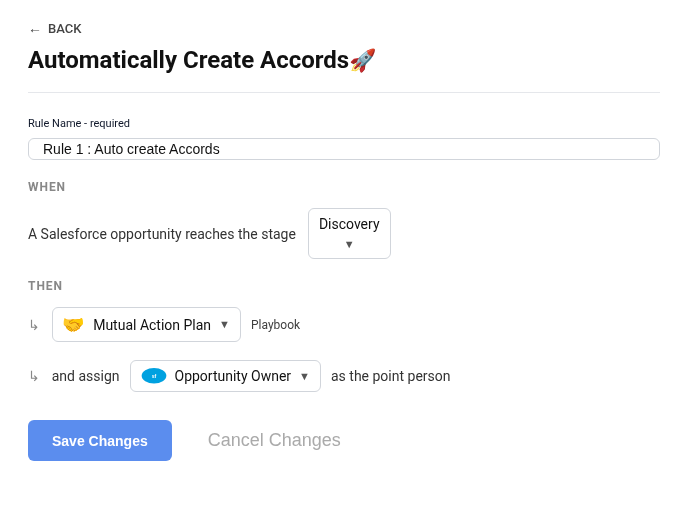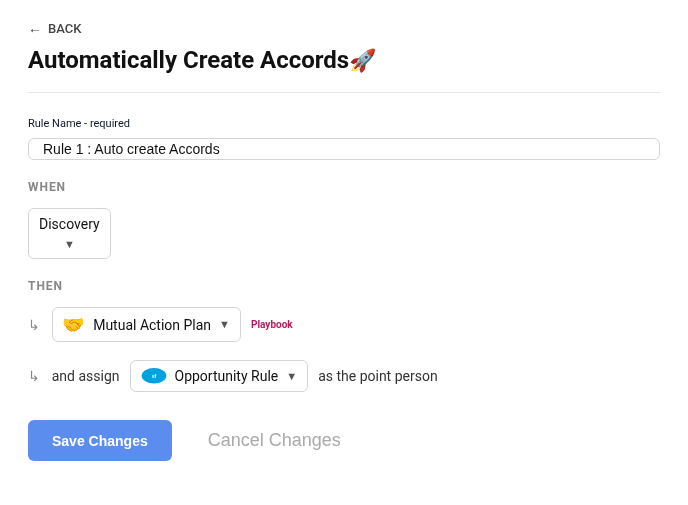--- a/index.html
+++ b/index.html
@@ -146,23 +146,22 @@
       font-size: 14px;
       color: #111;
     }
 
     .sf-logo {
       width: 26px;
       height: 18px;
     }
 
     .playbook-text {
-      font-size: 10px;
-      color: #be185d;
-      font-weight: bold;
+      font-size: 12px;
+      color: #404040;
     }
 
     .footer-actions {
       display: flex;
       gap: 12px;
       margin-top: 28px;
     }
 
     .btn-save {
       background: #5b8dee;
@@ -219,20 +218,21 @@
   <hr class="divider">
 
   <div class="form-section">
     <div class="field-label">Rule Name - required</div>
     <input type="text" class="text-input" value="Rule 1 : Auto create Accords" style="">
   </div>
 
   <div class="form-section">
     <div class="section-label">WHEN</div>
     <div class="condition-row">
+      <span>A Salesforce opportunity reaches the stage</span>
       <div class="dropdown-select">
         <span>Discovery</span>
         <span class="chevron-icon">▼</span>
       </div>
     </div>
   </div>
 
   <div class="then-section">
     <div class="section-label">THEN</div>
 
@@ -247,21 +247,21 @@
     </div>
 
     <div class="action-row">
       <span class="hook-arrow">↳</span>
       <span>and assign</span>
       <div class="salesforce-badge">
         <svg class="sf-logo" viewBox="0 0 50 35" xmlns="http://www.w3.org/2000/svg">
           <ellipse cx="25" cy="17" rx="24" ry="15" fill="#00a1e0"></ellipse>
           <text x="50%" y="55%" dominant-baseline="middle" text-anchor="middle" fill="white" font-size="10" font-weight="bold" font-family="Arial">sf</text>
         </svg>
-        <span>Opportunity Rule</span>
+        <span>Opportunity Owner</span>
         <span class="chevron-icon">▼</span>
       </div>
       <span>as the point person</span>
     </div>
   </div>
 
   <div class="footer-actions">
     <button class="btn-save">Save Changes</button>
     <button class="btn-cancel">Cancel Changes</button>
   </div>

